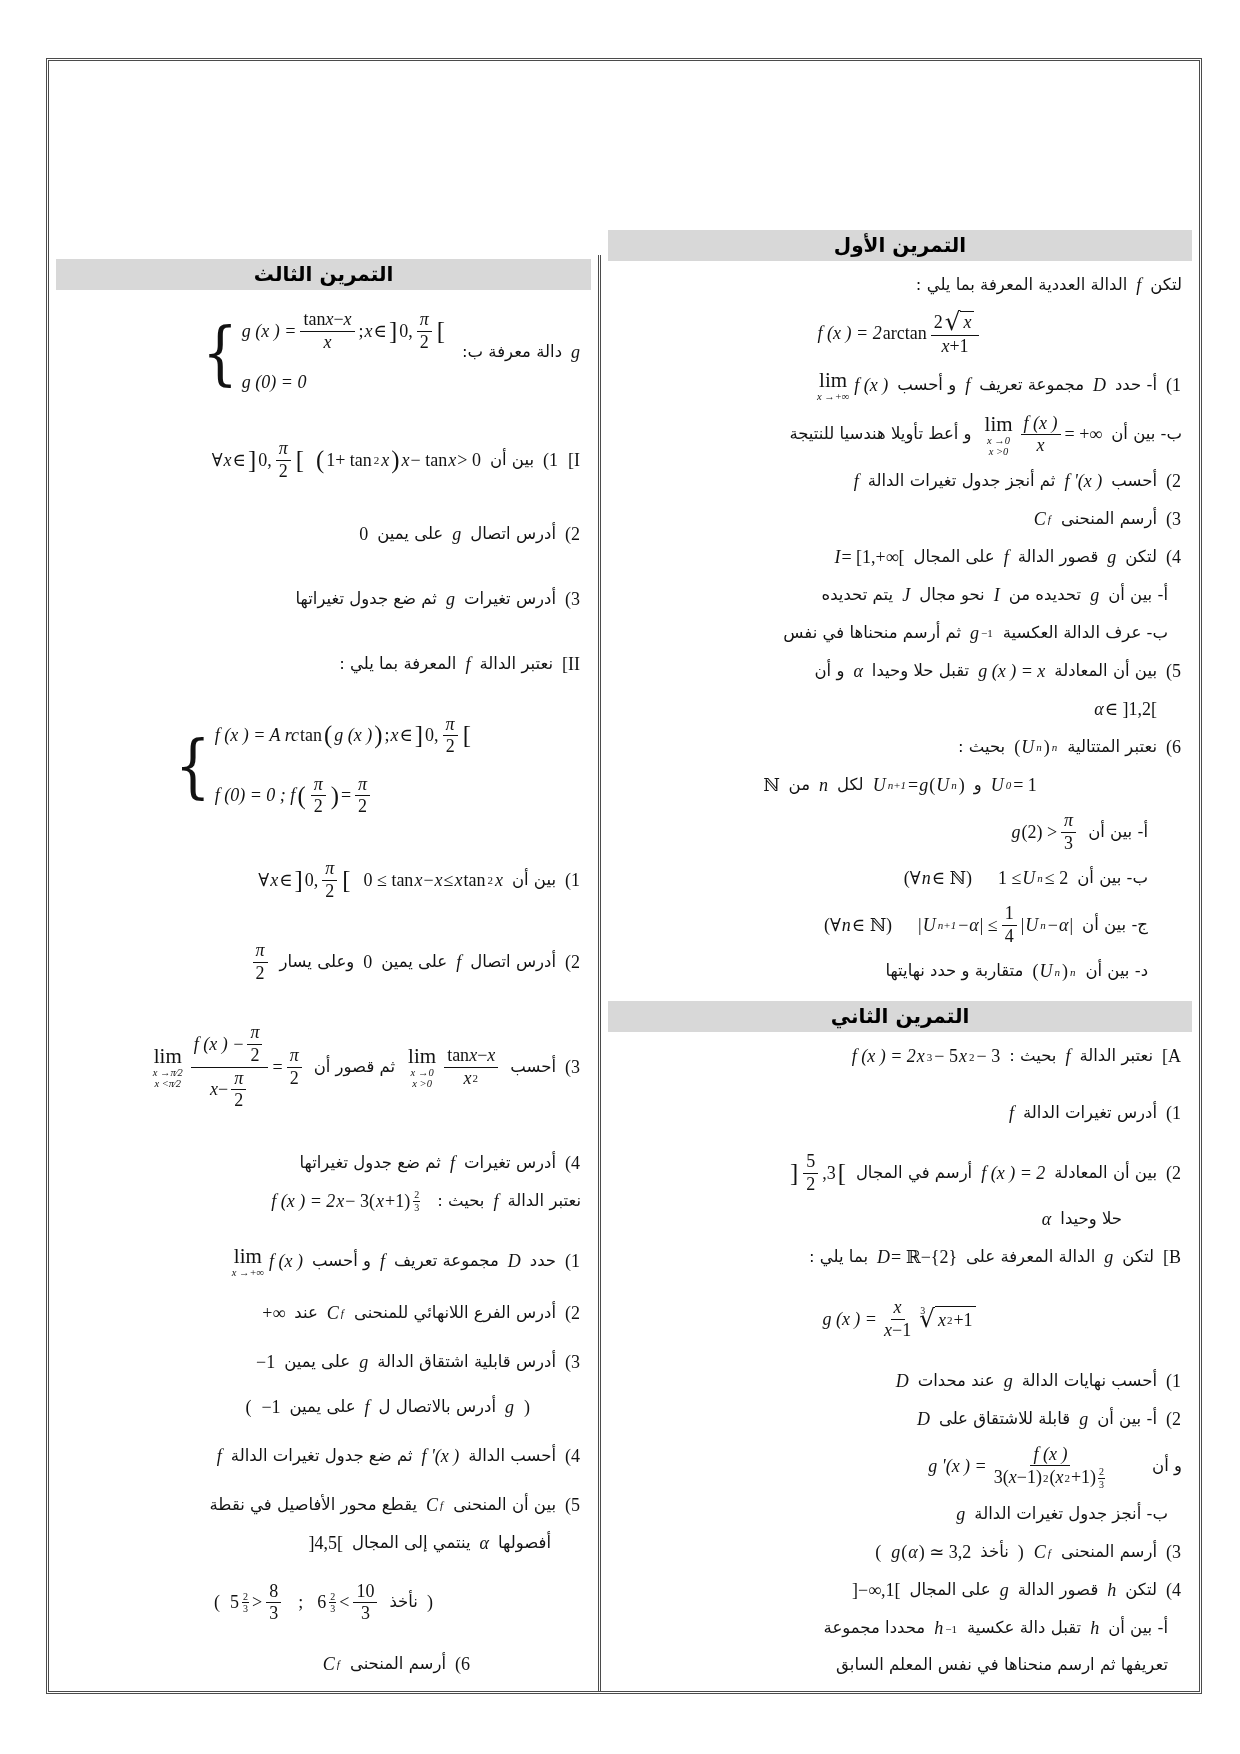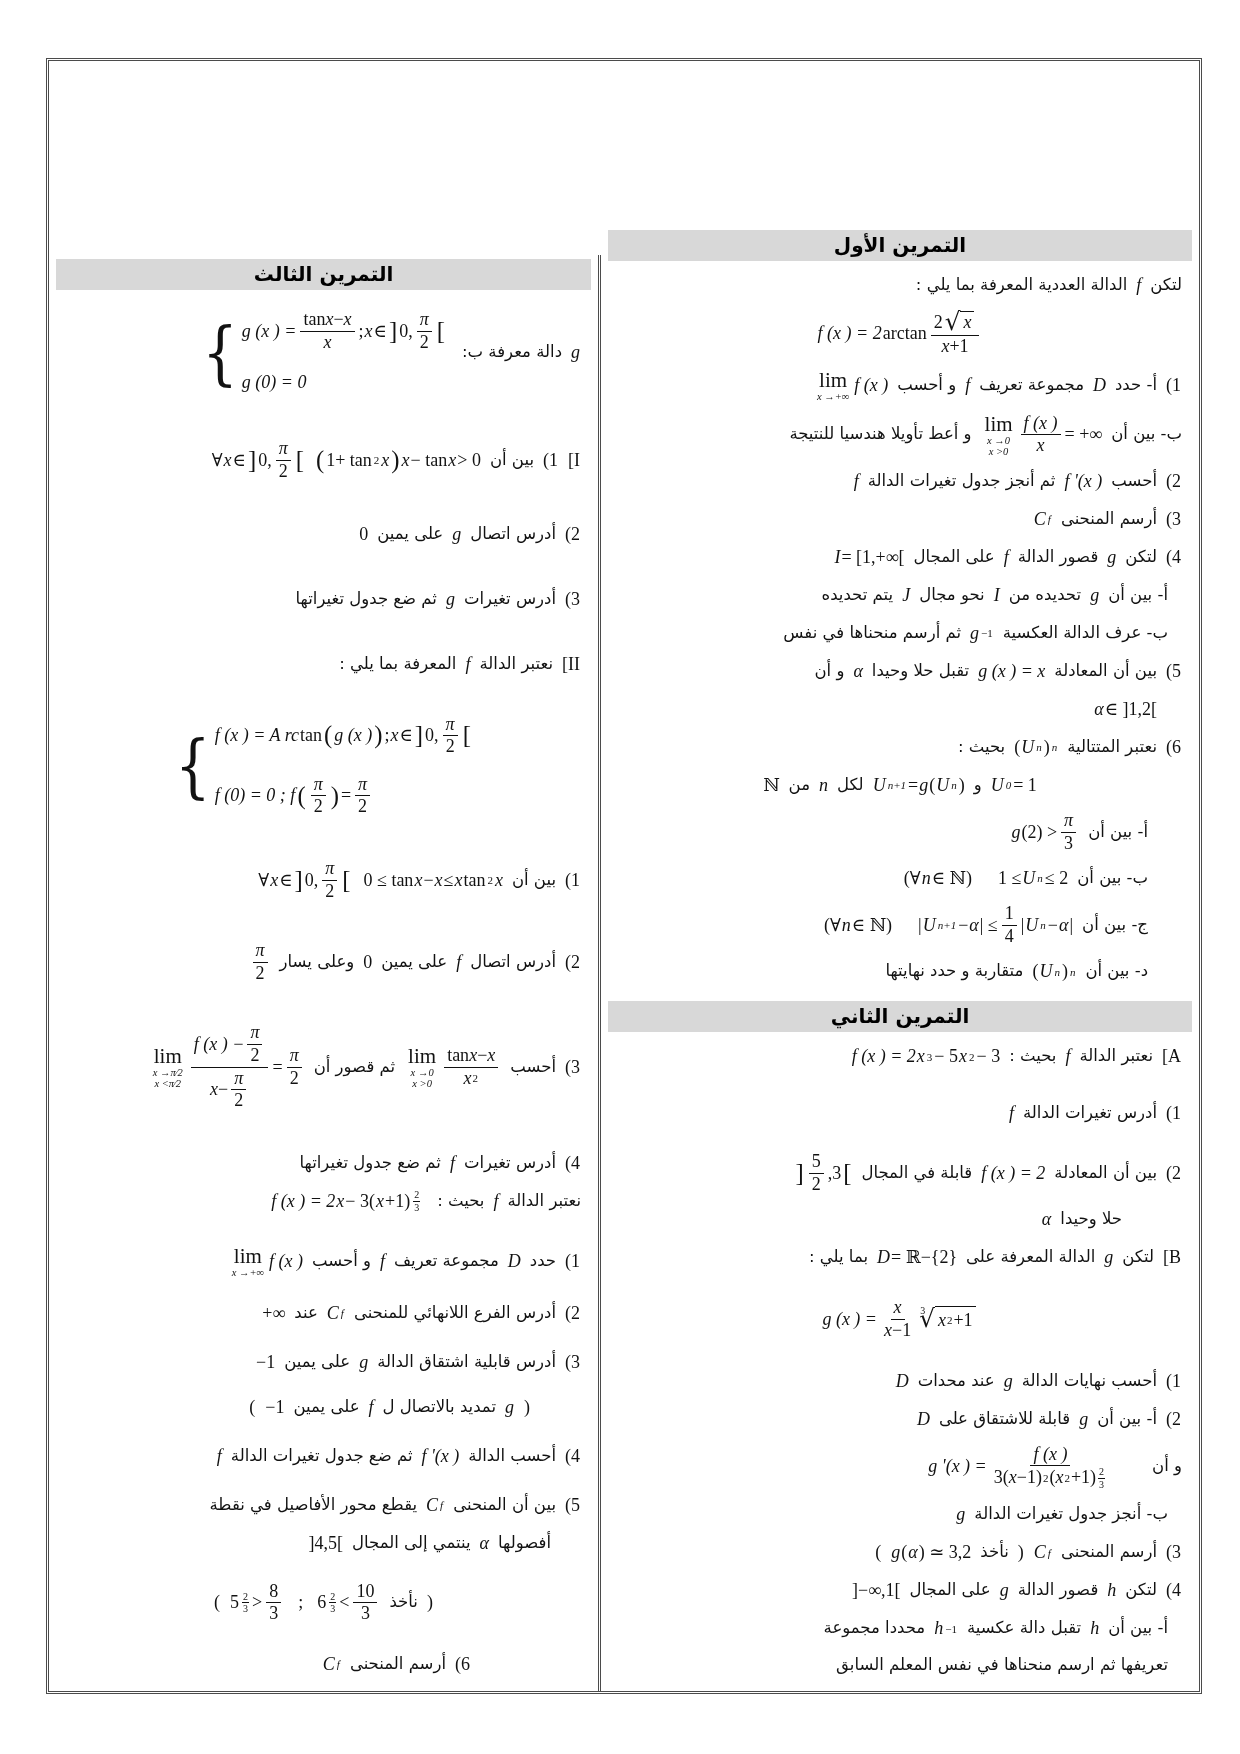--- a/index.html
+++ b/index.html
@@ -305,21 +305,21 @@
           </span><span class="ar">عند</span><span class="grp">
             <span class="mr">+∞</span>
           </span></div>
         <div class="line" style="margin-top: 22px;"><span class="mr">(3</span><span class="ar">أدرس قابلية اشتقاق الدالة</span><span class="grp">
             <span class="mi">g</span>
           </span><span class="ar">على يمين</span><span class="grp">
             <span class="mr">−1</span>
           </span></div>
         <div class="line" style="padding-right: 50px; margin-top: 18px;"><span class="mr">)</span><span class="grp">
             <span class="mi">g</span>
-          </span><span class="ar">تمديد بالاتصال ل</span><span class="grp">
+          </span><span class="ar">أدرس بالاتصال ل</span><span class="grp">
             <span class="mi">f</span>
           </span><span class="ar">على يمين</span><span class="grp">
             <span class="mr">−1</span>
           </span><span class="mr">(</span></div>
         <div class="line" style="margin-top: 22px;"><span class="mr">(4</span><span class="ar">أحسب الدالة</span><span class="grp">
             <span class="mi">f '(x )</span>
           </span><span class="ar">ثم ضع جدول تغيرات الدالة</span><span class="grp">
             <span class="mi">f</span>
           </span></div>
         <div class="line" style="margin-top: 22px;"><span class="mr">(5</span><span class="ar">بين أن المنحنى</span><span class="grp">
@@ -551,21 +551,21 @@
             <span class="mr"> − 5</span>
             <span class="mi">x</span>
             <span class="msup">2</span>
             <span class="mr"> − 3</span>
           </span></div>
         <div class="line" style="margin-top: 30px;"><span class="mr">(1</span><span class="ar">أدرس تغيرات الدالة</span><span class="grp">
             <span class="mi">f</span>
           </span></div>
         <div class="line" style="margin-top: 24px;"><span class="mr">(2</span><span class="ar">بين أن المعادلة</span><span class="grp">
             <span class="mi">f (x ) = 2</span>
-          </span><span class="ar">قابلة في المجال</span><span class="grp">
+          </span><span class="ar">أرسم في المجال</span><span class="grp">
             <span class="bigd">]</span>
             <span class="frac">
               <span class="fn">
                 <span class="mr">5</span>
               </span>
               <span class="fd">
                 <span class="mr">2</span>
               </span>
             </span>
             <span class="mr">,3</span>

